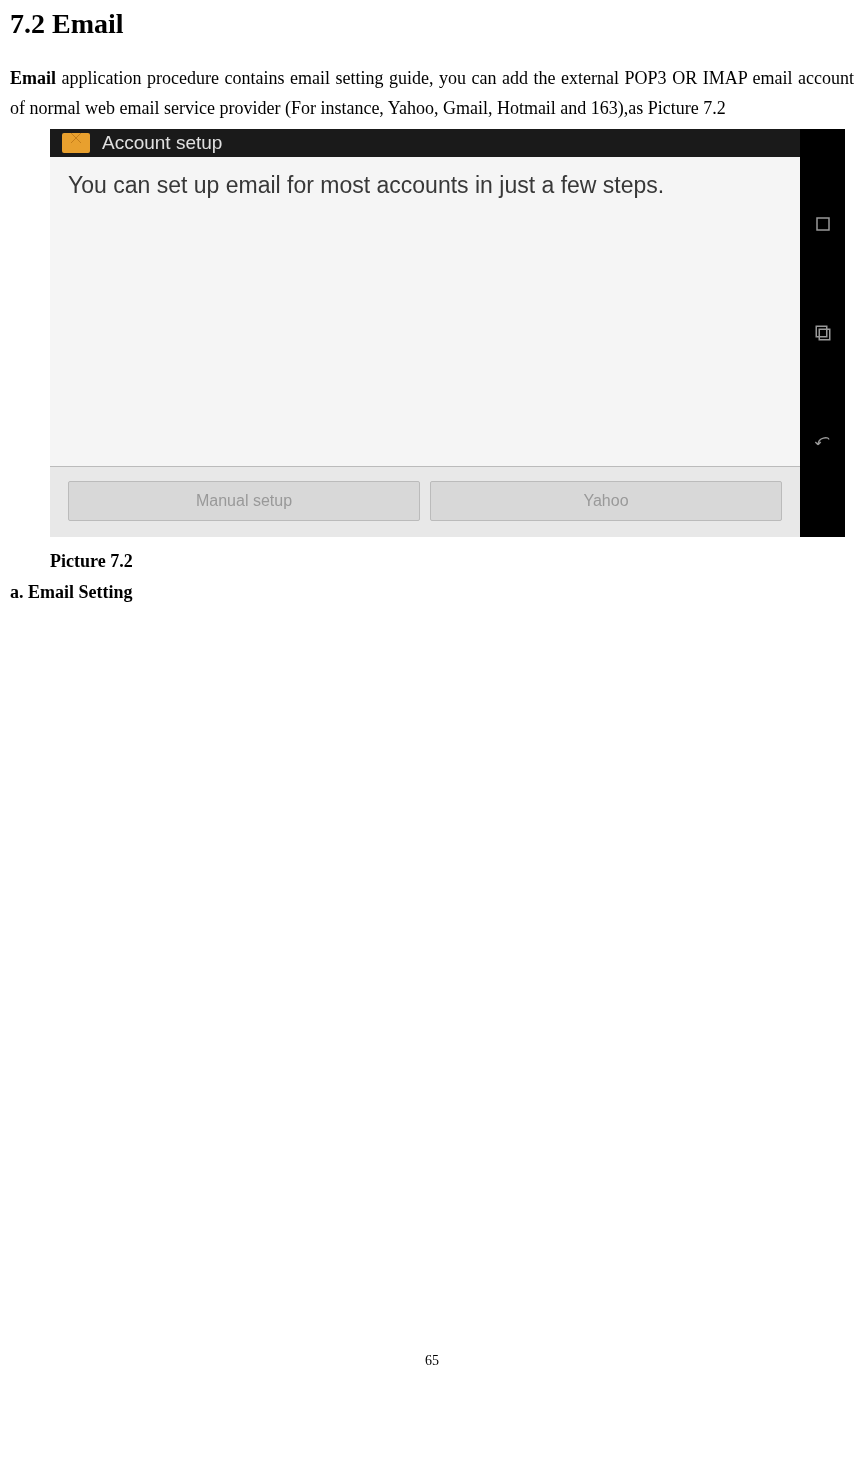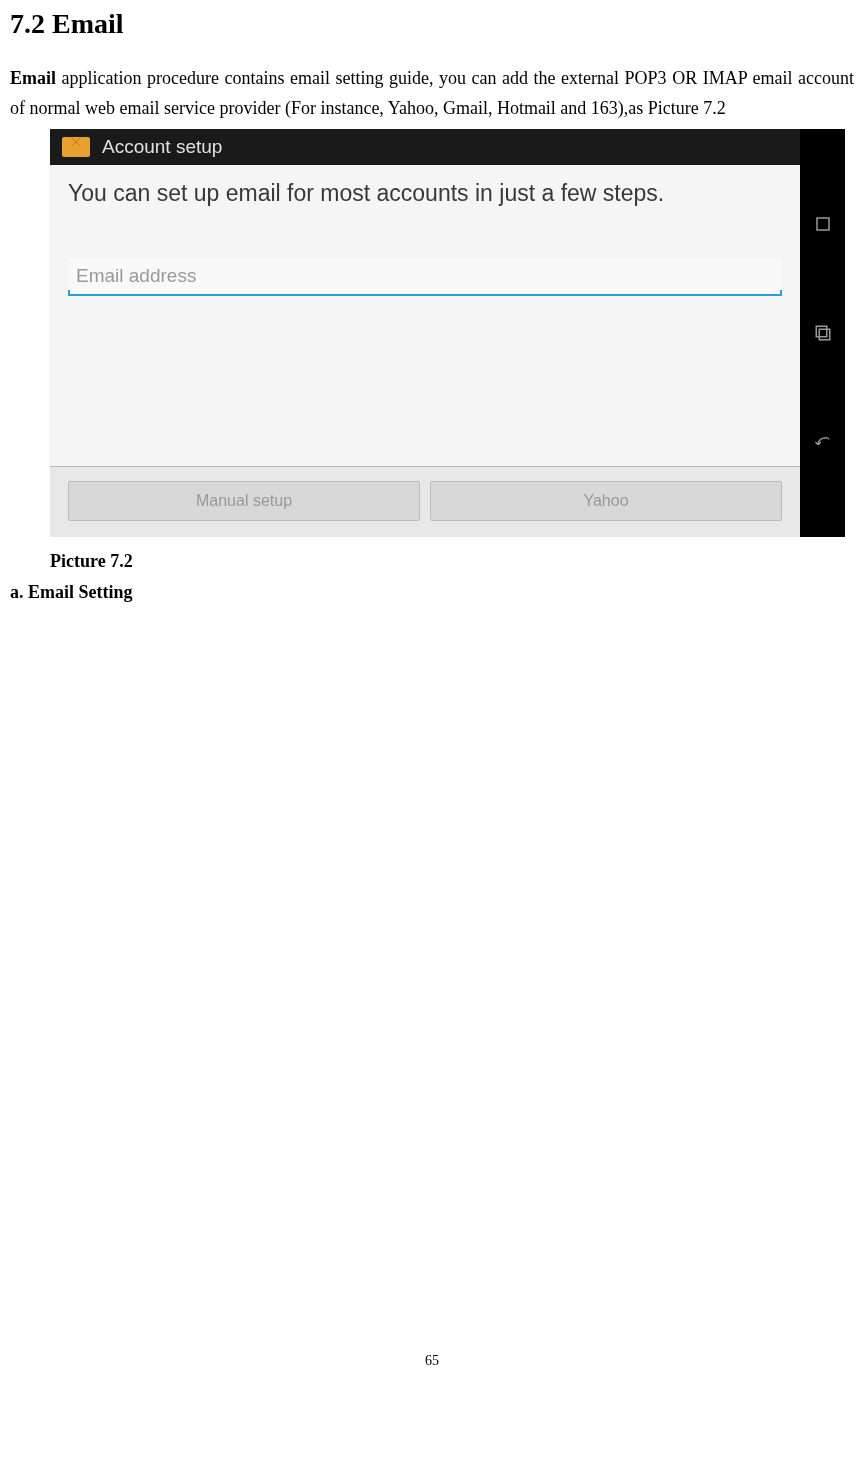--- a/index.html
+++ b/index.html
@@ -43,21 +43,21 @@
     .screen-sidebar {
       width: 45px;
       background: #000;
       display: flex;
       flex-direction: column;
       justify-content: space-around;
       align-items: center;
       padding: 40px 0;
     }
     .header-bar {
-      height: 36px;
+      height: 28px;
       background: #1a1a1a;
       display: flex;
       align-items: center;
       padding: 0 12px;
       gap: 12px;
     }
     .envelope-icon {
       width: 28px;
       height: 20px;
       background: #e8a02e;
@@ -174,21 +174,20 @@
 
 <div class="figure-container">
   <div class="screenshot">
     <div class="screen-main">
       <div class="header-bar">
         <span class="envelope-icon"></span>
         <span class="header-title">Account setup</span>
       </div>
       <div class="content-area">
         <div class="intro-text">You can set up email for most accounts in just a few steps.</div>
-        <div class="input-field active">Email address</div>
         <div class="button-row">
           <div class="action-button">Manual setup</div>
           <div class="action-button">Yahoo</div>
         </div>
       </div>
     </div>
     <div class="screen-sidebar">
       <svg class="nav-icon" viewBox="0 0 24 24" fill="none" stroke="#999" stroke-width="2">
         <rect x="4" y="4" width="16" height="16"></rect>
       </svg>

